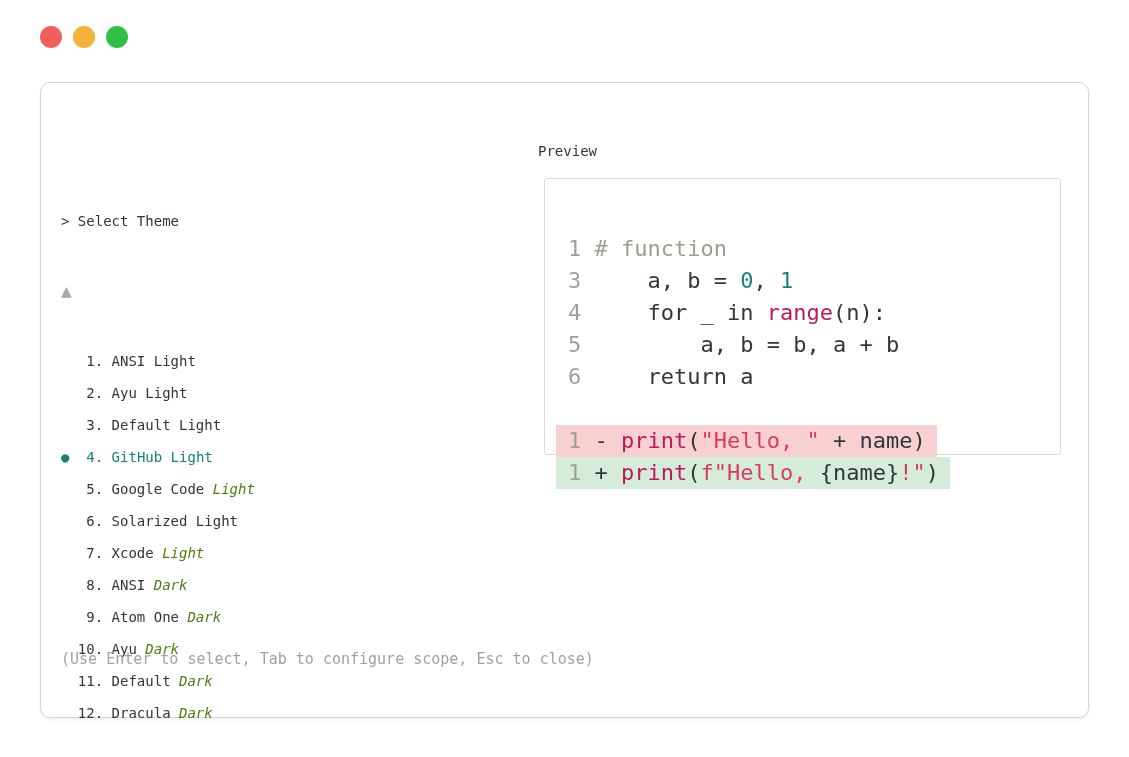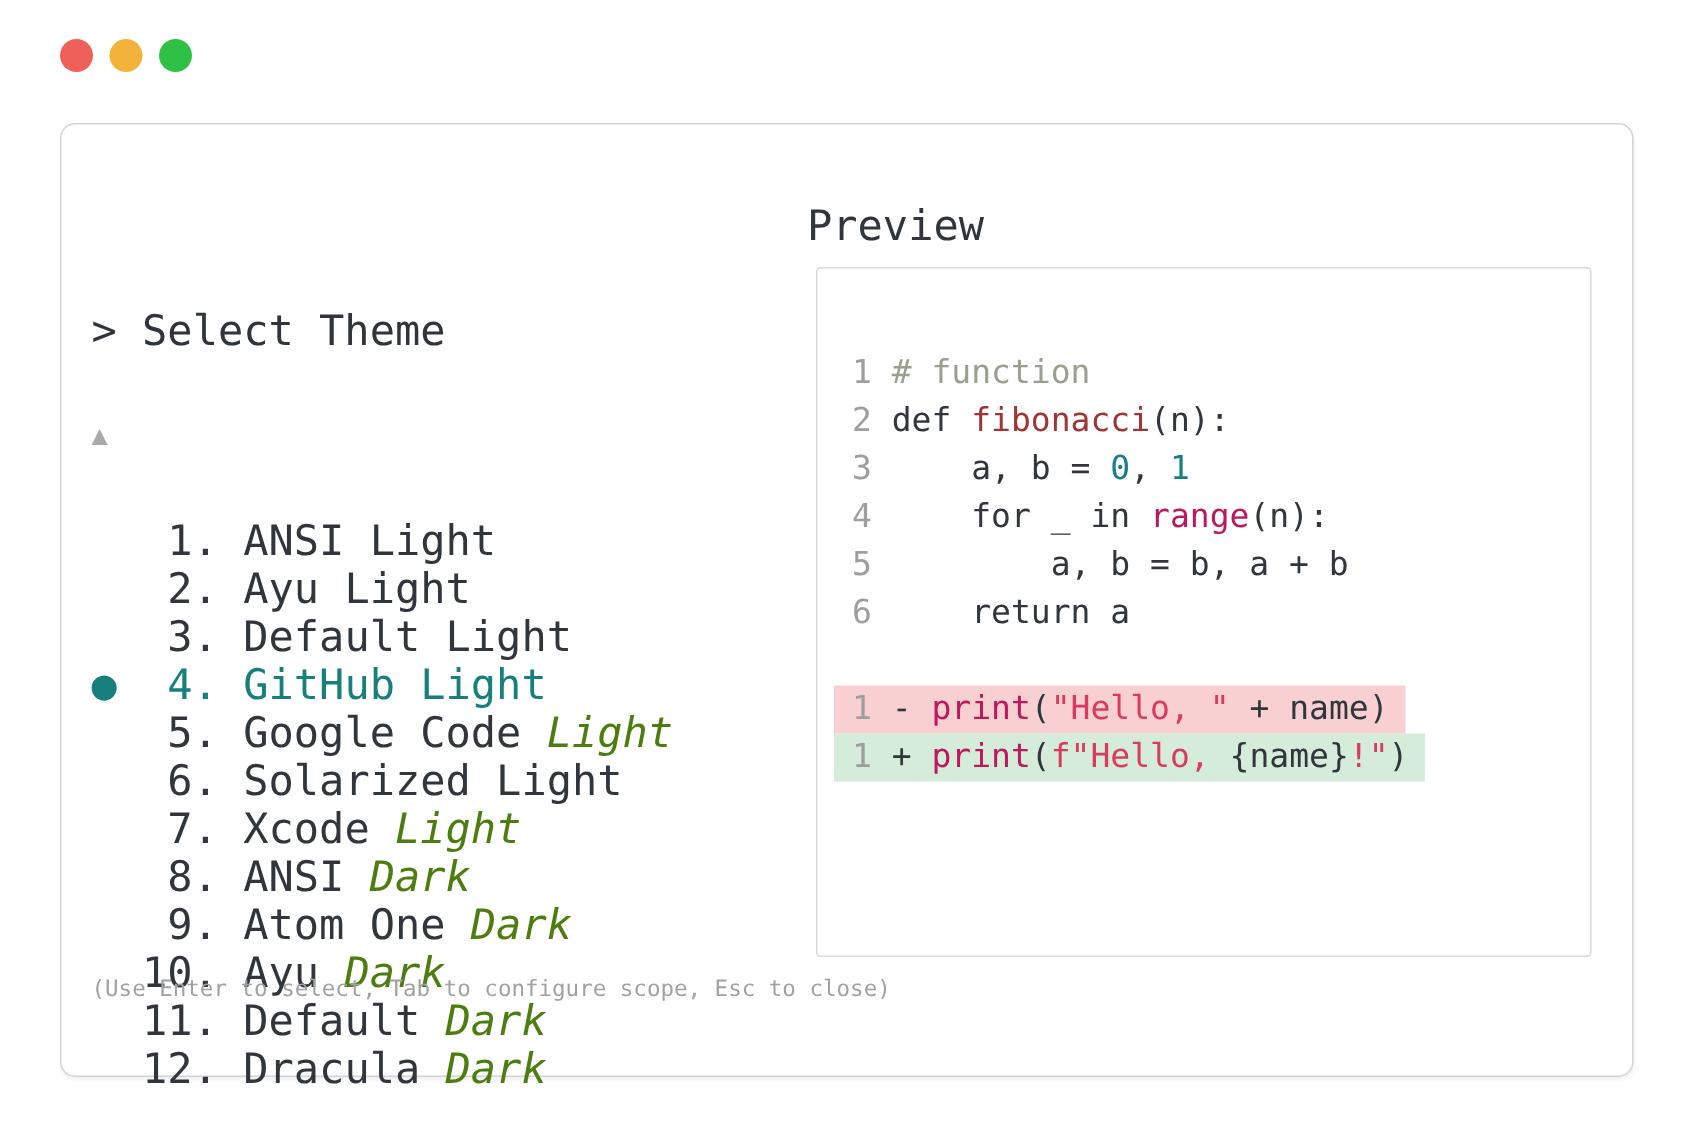--- a/index.html
+++ b/index.html
@@ -9,36 +9,36 @@
   .traffic-lights { position:absolute; left:40px; top:26px; display:flex; gap:11px; }
   .traffic-dot { width:22px; height:22px; border-radius:50%; }
 
   .window {
     position:absolute; left:40px; top:82px; width:1049px; height:636px;
     background:#ffffff; border:1.5px solid #d4d4d4; border-radius:10px;
     box-shadow:0 2px 3px rgba(0,0,0,0.06);
   }
 
   .left-pane { position:absolute; left:20px; top:52px; white-space:pre; }
-  .row { height:32px; line-height:32px; font-size:28px; white-space:pre; }
+  .row { height:32px; line-height:32px; font-size:14px; white-space:pre; }
   .row.title { color:#2f353b;margin-top:32px; }
   .arrow-row { height:32px; line-height:32px; }
   .arrow-up { color:#a9a9a9; font-size:18px; }
   .arrow-down { color:#2f353b; font-size:18px; }
   .item { color:#30363c; }
   .item .muted { color:#4d7c0f;font-style:italic; }
   .item.selected { color:#17807d; }
   .item .bullet { color:#17807d; }
 
   .hint { position:absolute; left:20px; top:560px; height:32px; line-height:32px;
           font-size:15px; color:#a1a1a1; white-space:pre; }
 
   .right-title { position:absolute; left:497px; top:52px; }
   .preview-box {
-    position:absolute; left:503px; top:95px; width:517px; height:460px;
+    position:absolute; left:503px; top:95px; width:517px; height:277px;
     border:1.5px solid #d9d9d9; border-radius:3px; background:#ffffff;
   }
   #code { position:absolute; left:23px; top:54px; font-family:inherit; }
   .code-row { height:32px; line-height:32px; font-size:22px; white-space:pre; }
 
   .tk-ln    { color:#9e9e9e; }
   .tk-plain { color:#30363c; }
   .tk-com   { color:#9aa08f; }
   .tk-fn    { color:#a13434; }
   .tk-num   { color:#177f87; }
@@ -69,21 +69,20 @@
       <div class="arrow-row"><span class="arrow-down">▼</span></div>
     </div>
 
     <div class="hint">(Use Enter to select, Tab to configure scope, Esc to close)</div>
 
     <div class="row right-title">Preview</div>
 
     <div class="preview-box">
       <div id="code">
           <div class="code-row"><span class="tk-ln">1 </span><span class="tk-com"># function</span></div>
-          <div class="code-row"><span class="tk-ln">2 </span><span class="tk-plain">def </span><span class="tk-fn">fibonacci</span><span class="tk-plain">(n):</span></div>
           <div class="code-row"><span class="tk-ln">3 </span><span class="tk-plain">    a, b = </span><span class="tk-num">0</span><span class="tk-plain">, </span><span class="tk-num">1</span></div>
           <div class="code-row"><span class="tk-ln">4 </span><span class="tk-plain">    for _ in </span><span class="tk-call">range</span><span class="tk-plain">(n):</span></div>
           <div class="code-row"><span class="tk-ln">5 </span><span class="tk-plain">        a, b = b, a + b</span></div>
           <div class="code-row"><span class="tk-ln">6 </span><span class="tk-plain">    return a</span></div>
           <div class="code-row">&nbsp;</div>
           <div class="code-row"><span class="diff-chip removed"><span class="tk-ln">1 </span><span class="tk-plain">- </span><span class="tk-call">print</span><span class="tk-plain">(</span><span class="tk-str">"Hello, "</span><span class="tk-plain"> + name)</span></span></div>
           <div class="code-row"><span class="diff-chip added"><span class="tk-ln">1 </span><span class="tk-plain">+ </span><span class="tk-call">print</span><span class="tk-plain">(</span><span class="tk-str">f"Hello, </span><span class="tk-plain">{name}</span><span class="tk-str">!"</span><span class="tk-plain">)</span></span></div>
         </div>
     </div>
 

